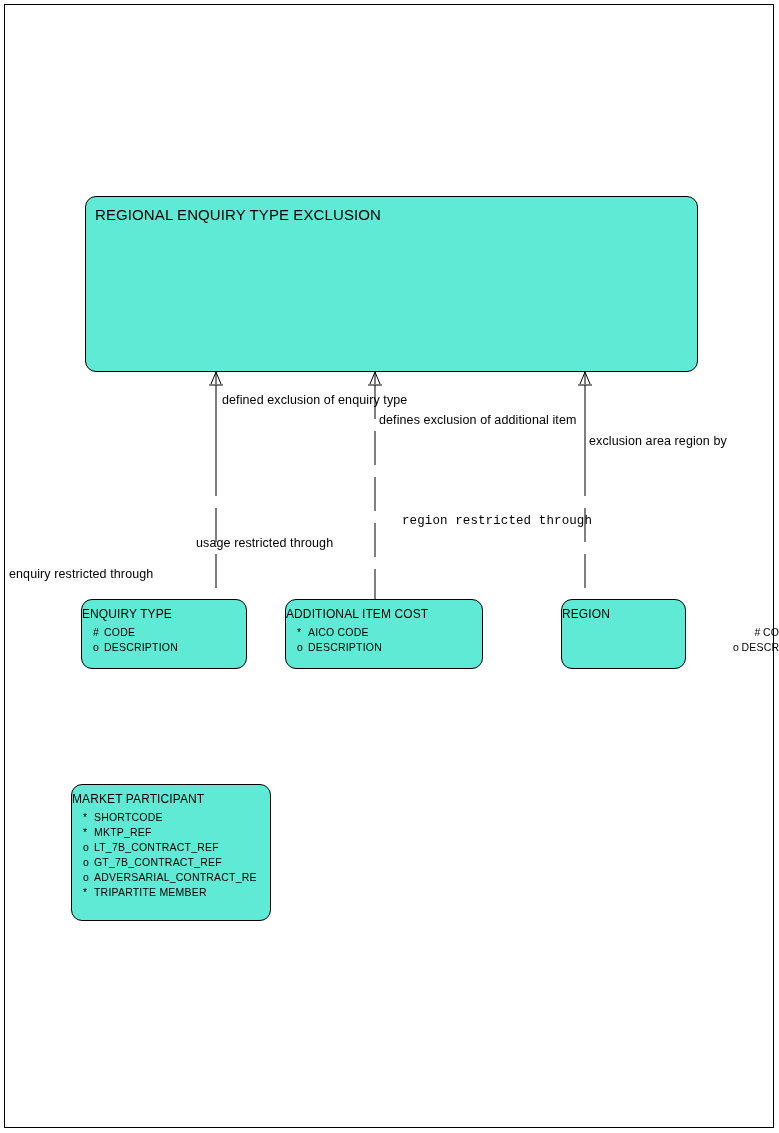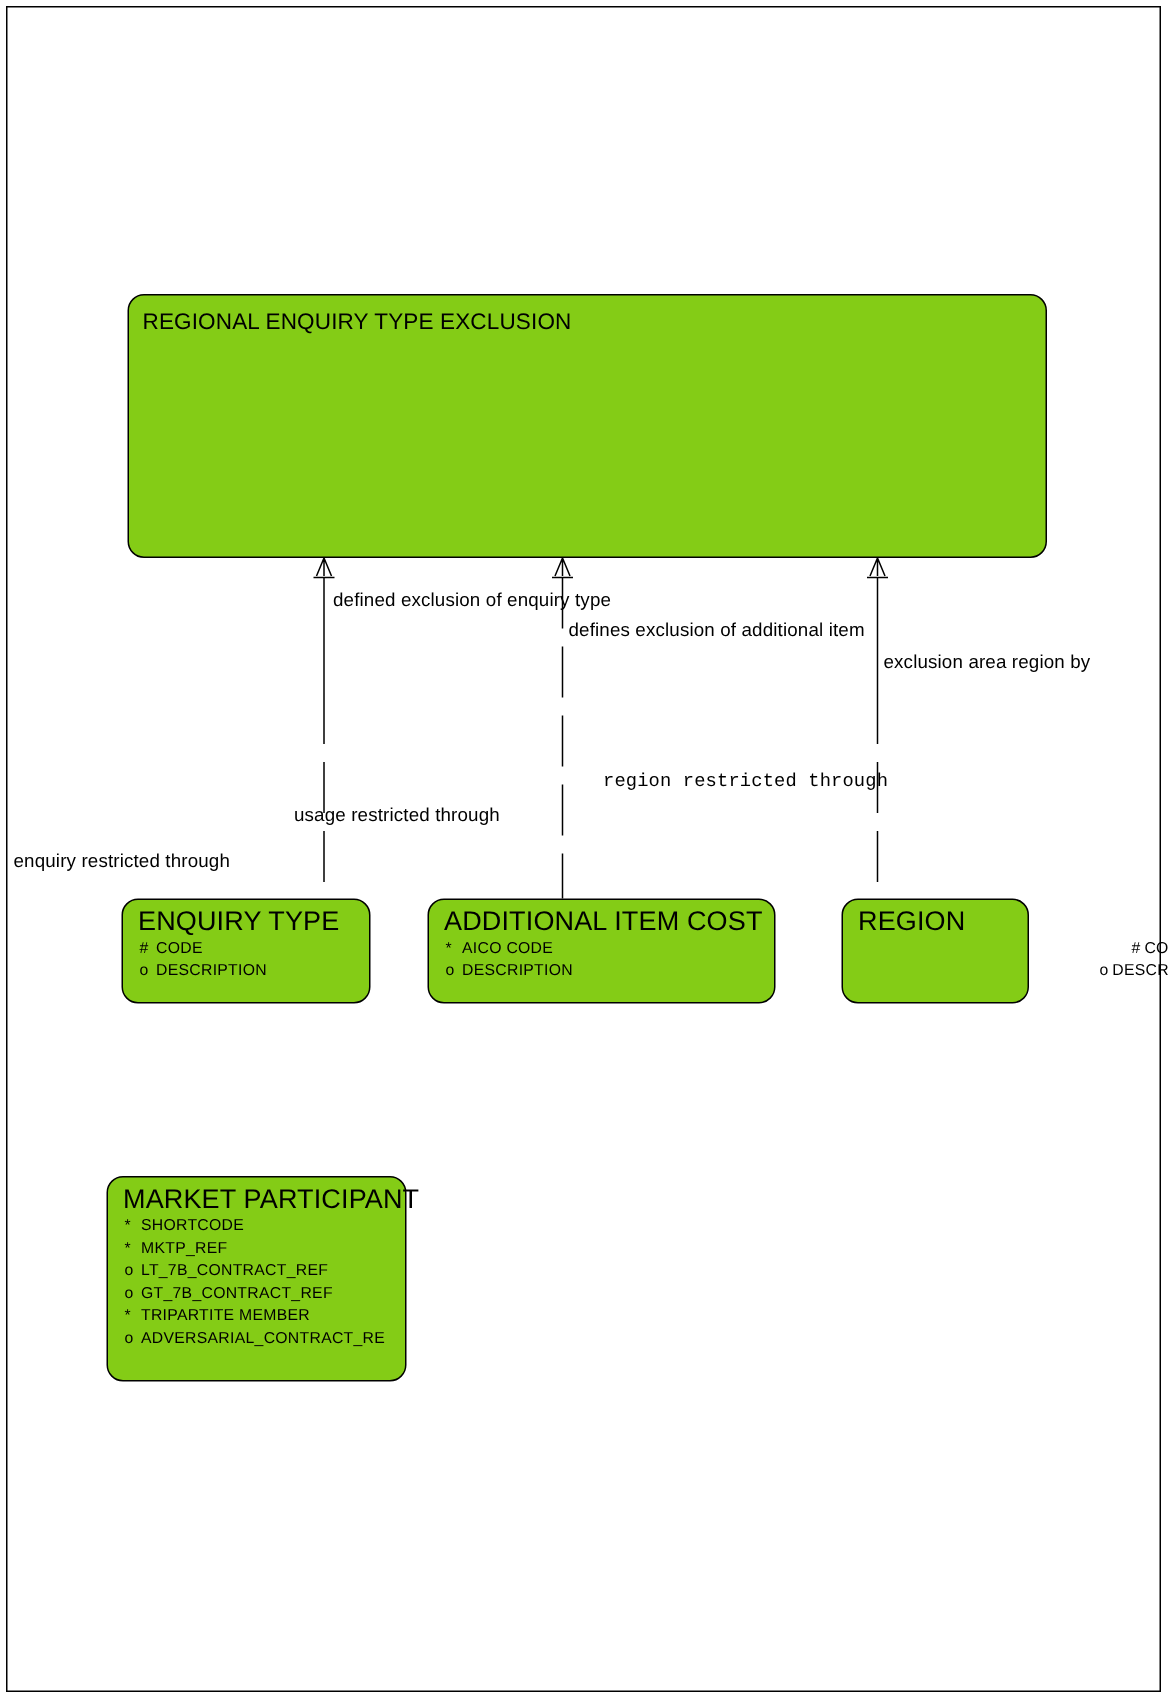--- a/index.html
+++ b/index.html
@@ -33,28 +33,28 @@
     left: 0;
     top: 0;
     width: 779px;
     height: 1133px;
   }
   
   .entity {
     position: absolute;
     border: 1px solid #000000;
     border-radius: 11px;
-    background: #84cc16;
+    background: #5eead4;
     box-sizing: border-box;
   }
   .entity-title {
     position: absolute;
-    left: 10px;
+    left: 0;
     top: 5px;
-    font-size: 18px;
+    font-size: 12px;
     line-height: 18px;
     white-space: nowrap;
     letter-spacing: 0.1px;
   }
   .attr-list {
     position: absolute;
     left: 11px;
     top: 25px;
     width: 400px;
   }
@@ -83,21 +83,21 @@
   
   #entity-enquiry-type {
     left: 81px;
     top: 599px;
     width: 166px;
     height: 70px;
   }
   #entity-additional-item-cost {
     left: 285px;
     top: 599px;
-    width: 232px;
+    width: 198px;
     height: 70px;
   }
   #entity-region {
     left: 561px;
     top: 599px;
     width: 125px;
     height: 70px;
     text-align: center;
   }
   #entity-market-participant {
@@ -220,21 +220,21 @@
       <div class="attr">
         <span class="marker">*</span><span>MKTP_REF</span>
       </div>
       <div class="attr">
         <span class="marker">o</span><span>LT_7B_CONTRACT_REF</span>
       </div>
       <div class="attr">
         <span class="marker">o</span><span>GT_7B_CONTRACT_REF</span>
       </div>
       <div class="attr">
+        <span class="marker">o</span><span>ADVERSARIAL_CONTRACT_RE</span>
+      </div>
+      <div class="attr">
         <span class="marker">*</span><span>TRIPARTITE MEMBER</span>
       </div>
-      <div class="attr">
-        <span class="marker">o</span><span>ADVERSARIAL_CONTRACT_RE</span>
-      </div>
     </div>
   </div>
 
 </div>
 
 </body></html>

